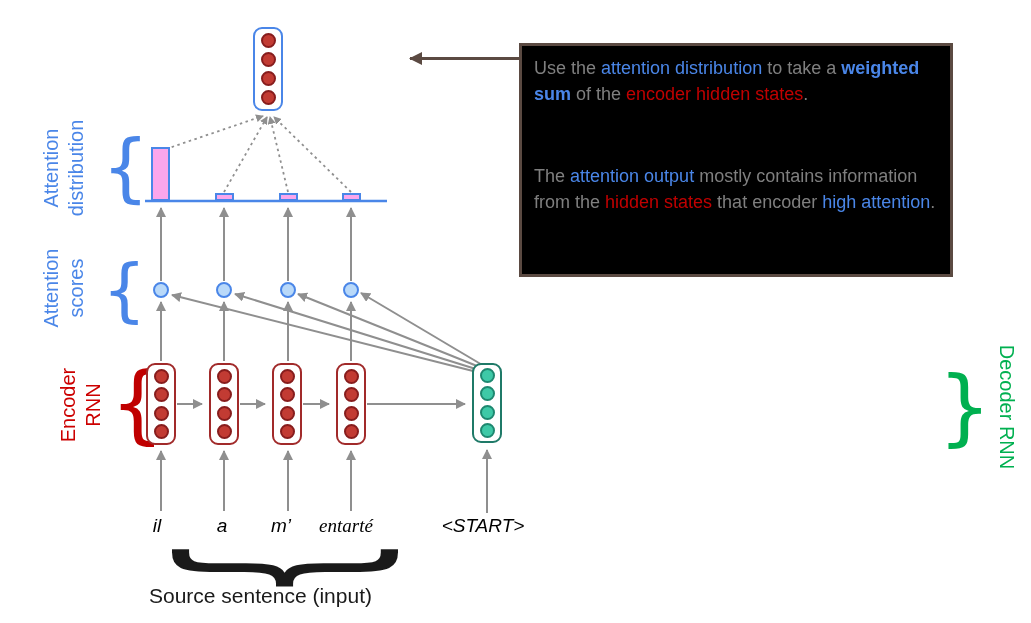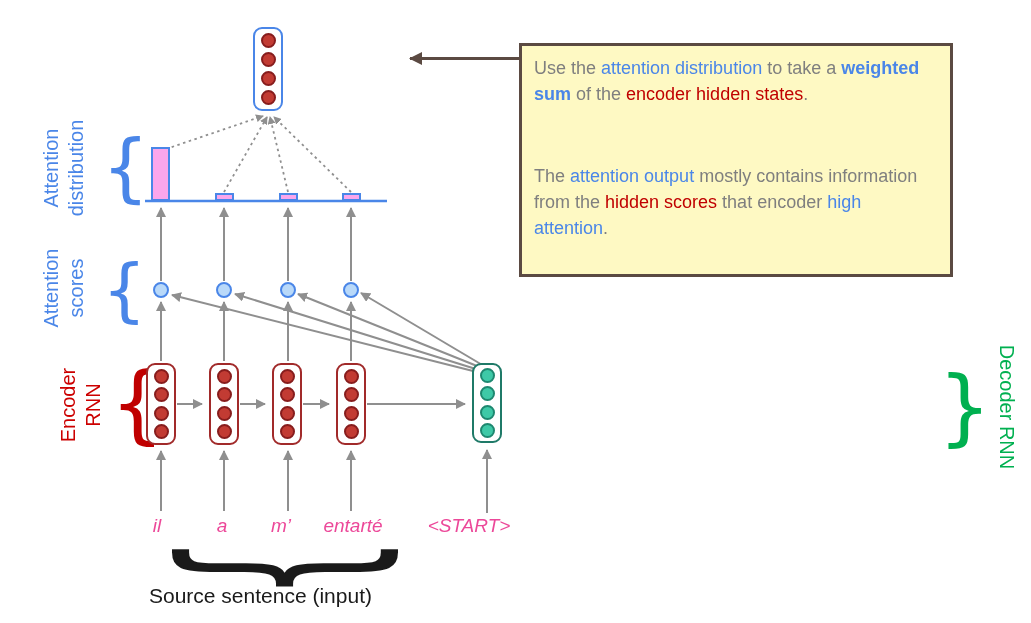--- a/index.html
+++ b/index.html
@@ -31,21 +31,21 @@
   .bar.small{width:19px; height:8px; top:193px;}
   
   .lbl{
     position:absolute; font-size:20px; line-height:25px; text-align:center;
     white-space:pre-line; z-index:4; color:#4a86e8;
   }
   .vlbl{transform:rotate(-90deg);}
   .vlbl-cw{transform:rotate(90deg);}
   .lbl.red{color:#cc0000;} .lbl.green{color:#00b050;}
   .word{
-    position:absolute; font-size:19px; font-style:italic; color:#ec4899;
+    position:absolute; font-size:19px; font-style:italic; color:#000000;
     text-align:center; z-index:4;
   }
   .caption{position:absolute; font-size:21px; color:#1a1a1a; text-align:left; z-index:4;}
   
   .brace{
     position:absolute; font-family:"DejaVu Sans", sans-serif; line-height:1;
     font-weight:400; z-index:2; user-select:none;
   }
   .brace.blue{color:#4a86e8;} .brace.redc{color:#c00000;}
   .brace.greenc{color:#00b050;}
@@ -53,21 +53,21 @@
     position:absolute; left:145px; top:549px; width:257px; height:38px;
     display:flex; align-items:center; justify-content:center; z-index:2;
   }
   .hbrace-wrap span{
     font-family:"DejaVu Sans", sans-serif; font-size:240px; line-height:1; color:#1a1a1a;
     transform:rotate(-90deg) scaleX(0.40) scaleY(1.02); user-select:none;
   }
   
   .note{
     position:absolute; left:519px; top:43px; width:434px; height:234px;
-    box-sizing:border-box; border:3px solid #5b4a42; background:#fef9c3;
+    box-sizing:border-box; border:3px solid #5b4a42; background:#000000;
     padding:9px 12px; font-size:18px; line-height:26px; z-index:4;
   }
   .note p{margin:0;}
   .note p.first{margin-bottom:56px;}
   .seg-gray{color:#7f7f7f;}
   .seg-blue{color:#4a86e8;}
   .seg-blueb{color:#4a86e8; font-weight:bold;}
   .seg-red{color:#c00000;}
 </style>
 </head>
@@ -197,23 +197,23 @@
   <span class="brace blue" style="left:102px; top:255px; font-size:70px;">{</span>
   <span class="brace redc" style="left:110px; top:360px; font-size:86px;">{</span>
   <span class="brace greenc" style="left:938px; top:365px; font-size:84px;">}</span>
   <div class="hbrace-wrap">
       <span>{</span>
     </div>
 
   <div class="word" style="left:117px; top:515px; width:80px;">il</div>
   <div class="word" style="left:182px; top:515px; width:80px;">a</div>
   <div class="word" style="left:241px; top:515px; width:80px;">m’</div>
-  <div class="word" style="left:313px; top:515px; width:80px;">entarté</div>
-  <div class="word" style="left:419px; top:515px; width:100px;">&lt;START&gt;</div>
+  <div class="word" style="left:306px; top:515px; width:80px;font-family:Liberation Serif, serif;">entarté</div>
+  <div class="word" style="left:433px; top:515px; width:100px;">&lt;START&gt;</div>
 
   <div class="caption" style="left:149px; top:584px; width:250px;">Source sentence (input)</div>
 
   <div class="note">
     <p class="first"><span class="seg-gray">Use the </span><span class="seg-blue">attention distribution</span><span class="seg-gray"> to take a </span><span class="seg-blueb">weighted sum</span><span class="seg-gray"> of the </span><span class="seg-red">encoder hidden states</span><span class="seg-gray">.</span></p>
-    <p><span class="seg-gray">The </span><span class="seg-blue">attention output</span><span class="seg-gray"> mostly contains information from the </span><span class="seg-red">hidden scores</span><span class="seg-gray"> that encoder </span><span class="seg-blue">high attention</span><span class="seg-gray">.</span></p>
+    <p><span class="seg-gray">The </span><span class="seg-blue">attention output</span><span class="seg-gray"> mostly contains information from the </span><span class="seg-red">hidden states</span><span class="seg-gray"> that encoder </span><span class="seg-blue">high attention</span><span class="seg-gray">.</span></p>
   </div>
 
 </div>
 
 </body></html>

